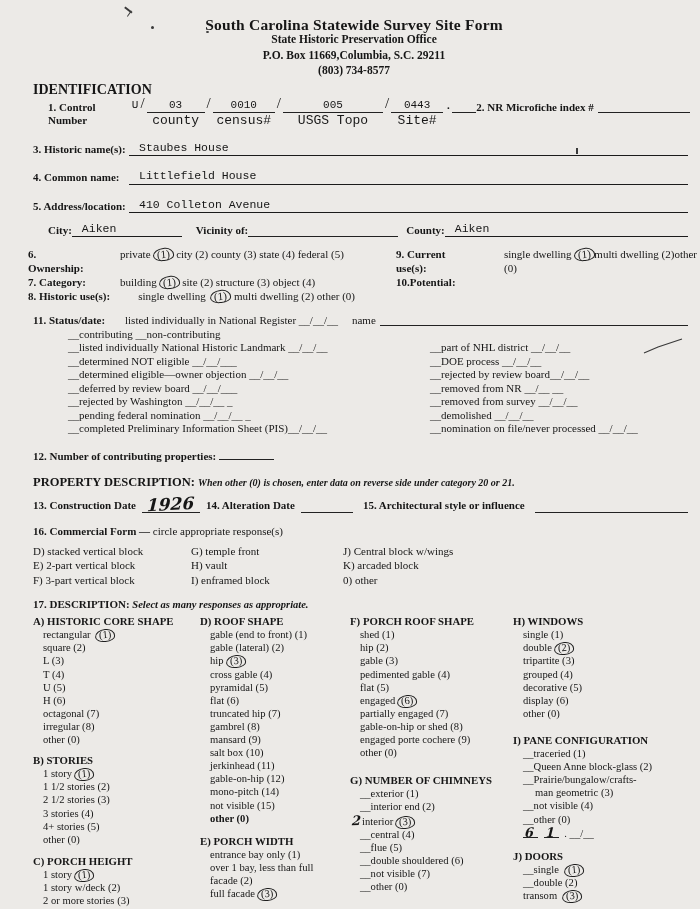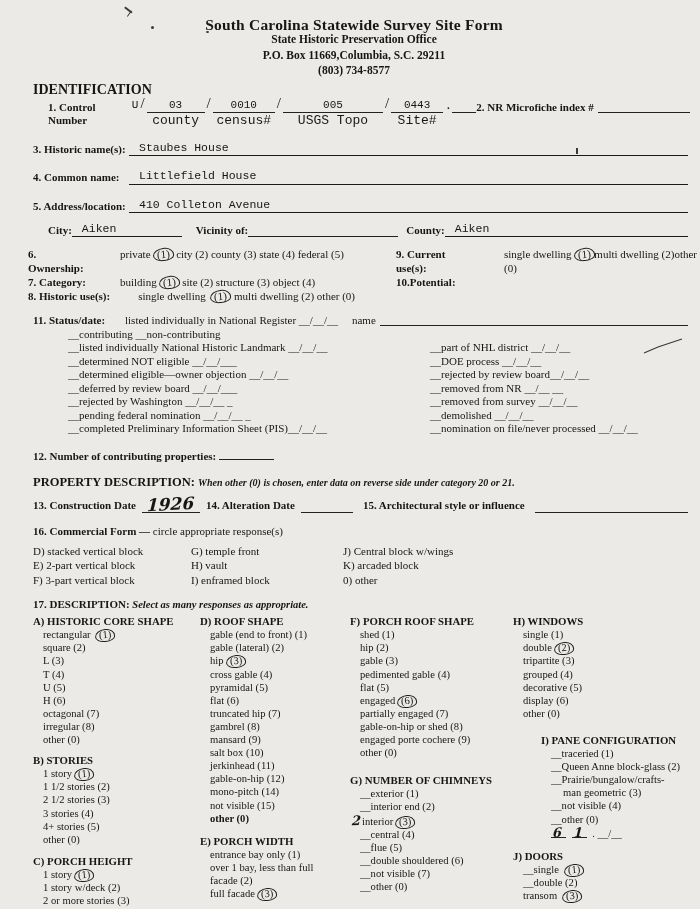--- a/index.html
+++ b/index.html
@@ -67,21 +67,21 @@
   .c16grid .cc1{width:170px;} .c16grid .cc2{width:158px;} .c16grid .cc3{width:152px;} .c16grid .cc4{flex:1;}
   
   .d17h{margin:11px 0 0 33px;}
   .cols17{margin:4px 0 0 33px;display:flex;font-size:10.6px;line-height:13.1px;}
   .c17a{width:167px;} .c17b{width:150px;} .c17c{width:163px;} .c17d{flex:1;}
   .g h4, .gh{font-weight:bold;font-size:10.8px;margin:0;}
   .g{margin:0;}
   .g .o{padding-left:10px;white-space:nowrap;}
   .g .o.ind{padding-left:22px;}
   .mtB{margin-top:8px;} .mtC{margin-top:9px;} .mtE{margin-top:10px;}
-  .mtG{margin-top:15px;} .mtI{margin-top:14px;margin-left:28px;} .mtJ{margin-top:10px;}
+  .mtG{margin-top:15px;} .mtI{margin-top:14px;} .mtJ{margin-top:10px;}
   .handsm{font-size:13px;margin-right:1px;}
   .fillline .bl{width:15px;margin-right:3px;text-align:center;}
   
   .scr{position:absolute;background:#3a3a3a;}
   .s1{top:9px;left:124px;width:9px;height:1.6px;transform:rotate(38deg);}
   .s1b{top:13px;left:126px;width:7px;height:1.4px;transform:rotate(-55deg);}
   .s2{top:26px;left:151px;width:3px;height:3px;border-radius:50%;}
   .s3{top:31px;left:206px;width:3px;height:2px;border-radius:50%;}
   .s4{top:148px;left:576px;width:1.5px;height:6px;}
   .chk{position:absolute;top:336px;left:642px;}

